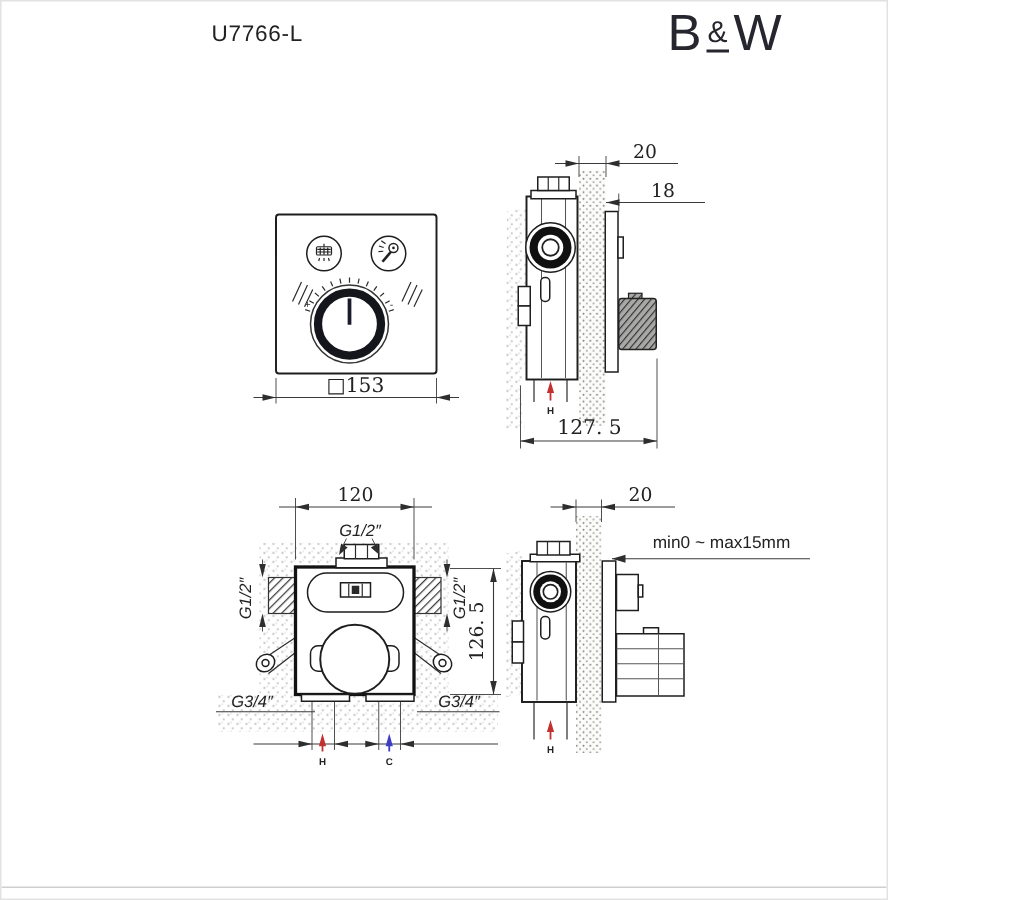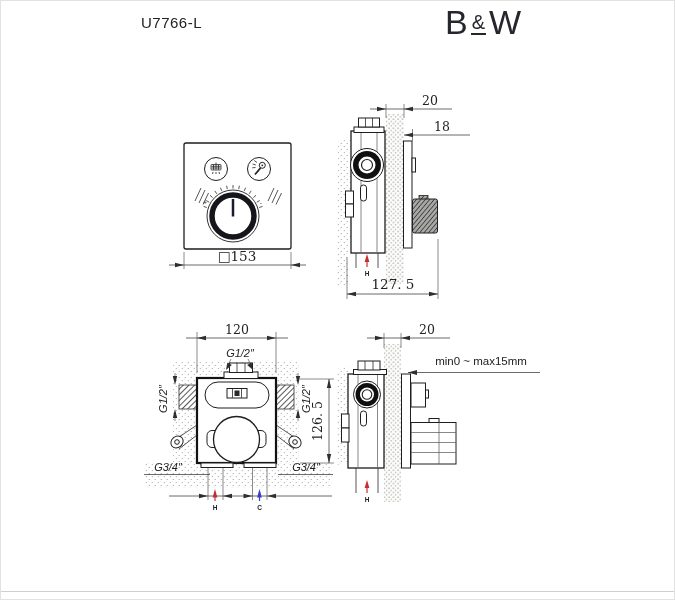--- a/index.html
+++ b/index.html
@@ -1,16 +1,16 @@
 <!DOCTYPE html>
 <html><head>
 <meta charset="utf-8">
 <style>
   html,body{margin:0;padding:0;background:#fff;}
-  .page{position:relative;width:675px;height:600px;background:#ffffff;overflow:hidden;
+  .page{position:relative;width:592px;height:600px;background:#ffffff;overflow:hidden;
         box-sizing:border-box;border:1px solid #e2e2e2;font-family:"Liberation Sans",sans-serif;}
   .product-code{position:absolute;left:140px;top:13px;font-size:15px;color:#222;letter-spacing:.5px;}
   .logo{position:absolute;left:444px;top:4px;display:flex;align-items:flex-end;color:#26262e;}
   .logo .big{font-size:34px;line-height:1;font-weight:300;}
   .logo .amp{font-size:20px;line-height:1;font-weight:300;margin:0 3px 4px 3px;
              border-bottom:2px solid #26262e;padding:0 1px 1px 1px;}
   .bottom-rule{position:absolute;left:0;right:0;bottom:7px;height:1px;background:#cfcfcf;}
   svg.drawing{position:absolute;left:0;top:0;}
   .ol{fill:#fff;stroke:#1e1e1e;stroke-width:1.3;}
   .olt{fill:#fff;stroke:#1e1e1e;stroke-width:1;}

